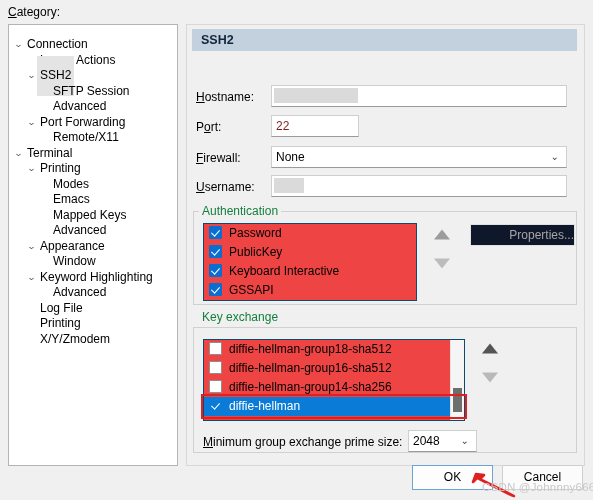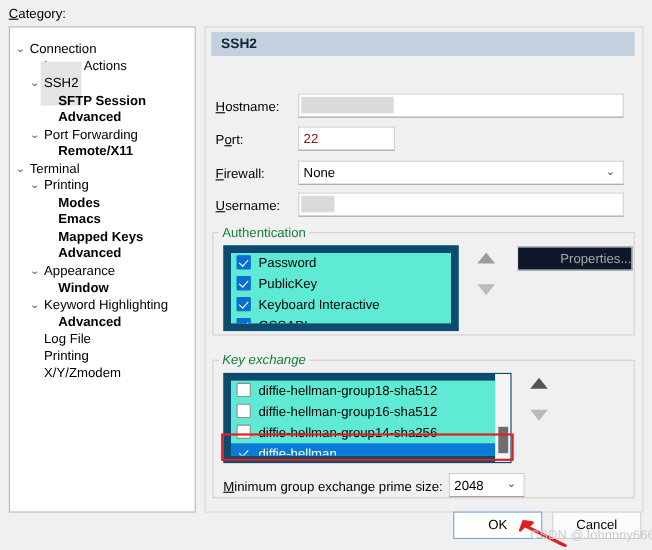--- a/index.html
+++ b/index.html
@@ -62,21 +62,21 @@
   .tree-row .tlabel {
     display: inline-block;
     vertical-align: middle;
     padding: 12px 3px;
   }
   .tree-row.selected .tlabel {
     background: #e4e4e4;
   }
   .ind0 { padding-left: 4px; }
   .ind1 { padding-left: 17px; }
-  .ind2 { padding-left: 30px; font-weight: bold; }
+  .ind2 { padding-left: 30px; }
 
   
   .content-panel {
     position: absolute;
     left: 186px; top: 24px;
     width: 399px; height: 442px;
     background: #f0f0f0;
     border: 1px solid #d8d8d8;
     box-sizing: border-box;
   }
@@ -148,22 +148,22 @@
     position: absolute;
     background: #f0f0f0;
     font-size: 12px;
     padding: 0 3px;
     color: #15803d;
   }
 
   
   .listbox {
     position: absolute;
-    background: #5eead4;
-    border: 7px solid #0c4a6e;
+    background: #ef4444;
+    border: 1px solid #0c4a6e;
     box-sizing: border-box;
     overflow: hidden;
   }
   .list-row {
     position: relative;
     height: 19px;
     line-height: 19px;
     white-space: nowrap;
     padding-left: 5px;
     font-size: 12px;
@@ -358,21 +358,21 @@
 
     <div class="arrowbtn" style="left:242px; top:199px;">
         <span class="tri up"></span>
       </div>
     <div class="arrowbtn" style="left:242px; top:227px;">
         <span class="tri down"></span>
       </div>
     <div class="propbtn" style="left:283px; top:199px; width:105px; height:22px; line-height:20px;">Properties...</div>
 
     <div class="groupbox" style="left:6px; top:302px; width:384px; height:126px;"></div>
-    <div class="group-title" style="left:12px; top:295px;font-style:italic;">Key exchange</div>
+    <div class="group-title" style="left:12px; top:285px;">Key exchange</div>
 
     <div class="listbox" style="left:16px; top:314px; width:262px; height:82px;" id="kex-list">
         <div class="list-row"><span class="cbx"></span><span>diffie-hellman-group18-sha512</span></div>
         <div class="list-row"><span class="cbx"></span><span>diffie-hellman-group16-sha512</span></div>
         <div class="list-row"><span class="cbx"></span><span>diffie-hellman-group14-sha256</span></div>
         <div class="list-row sel"><span class="cbx checked"></span><span>diffie-hellman</span></div>
       </div>
     <div class="sbar" style="left:263px; top:315px; width:14px; height:80px;">
       <div class="sthumb" style="top:48px; height:24px;"></div>
     </div>

